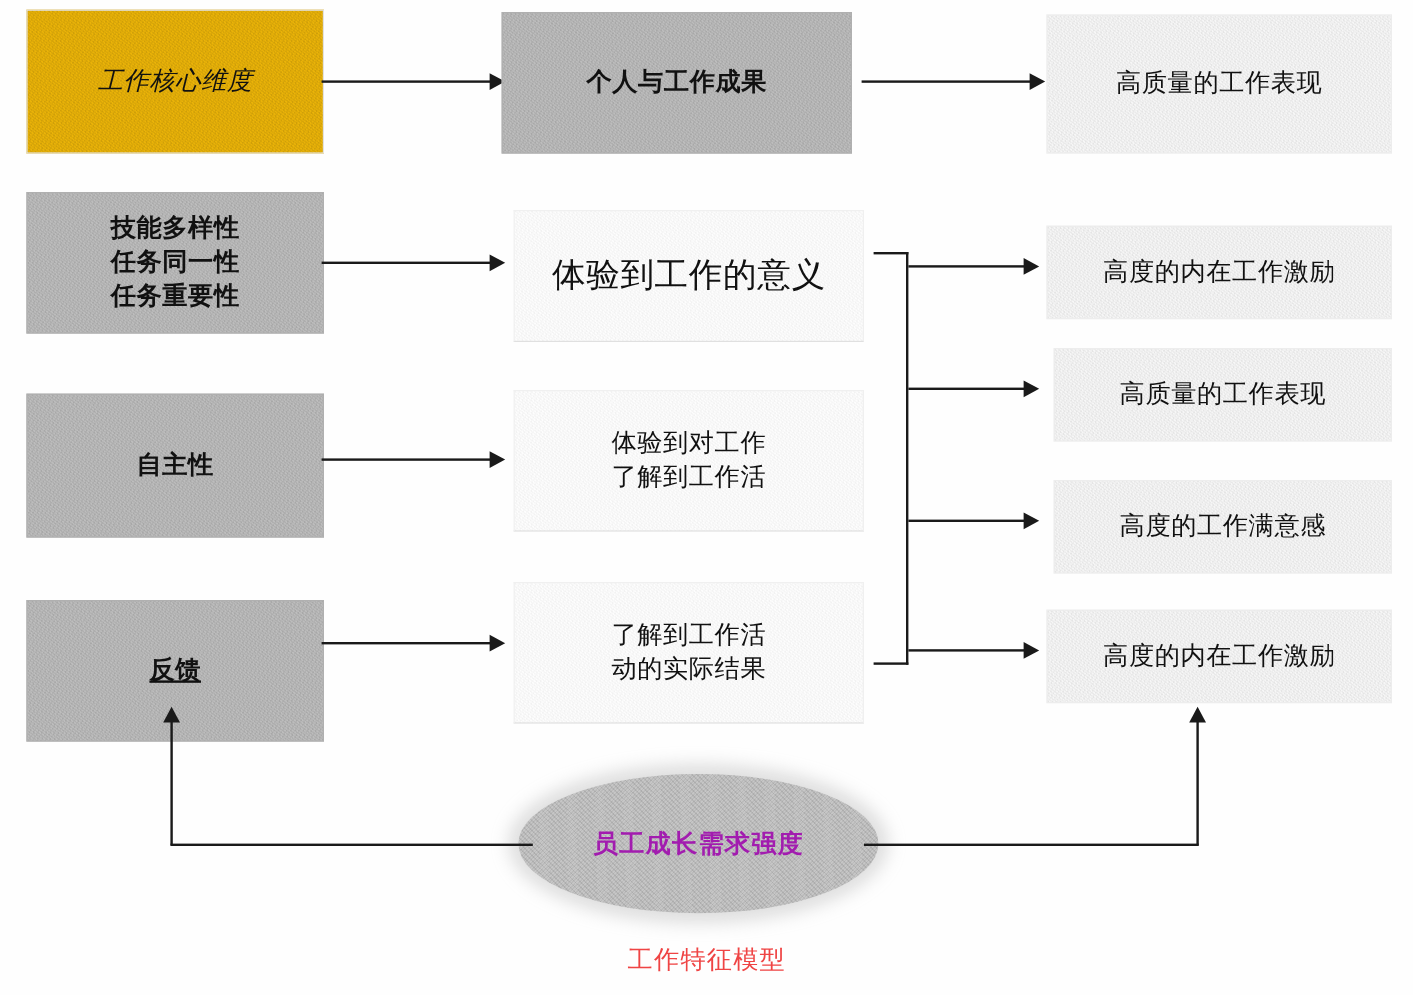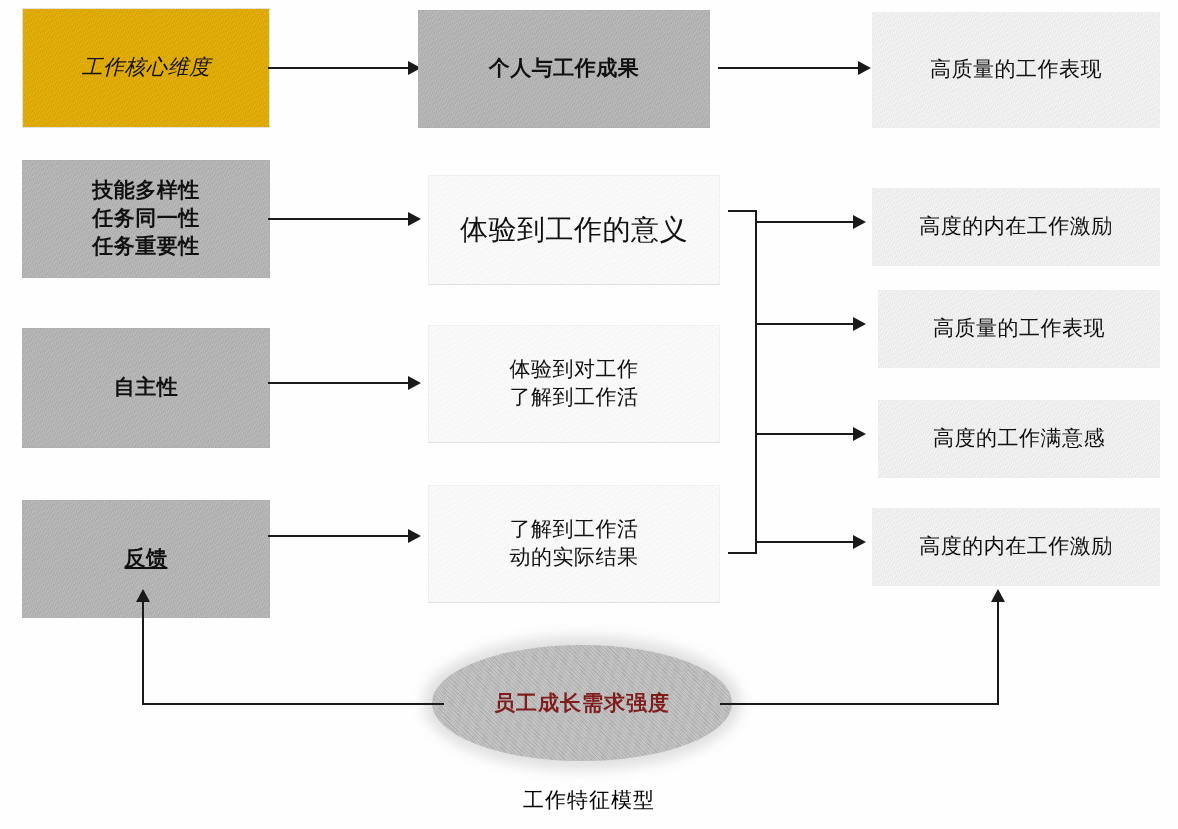--- a/index.html
+++ b/index.html
@@ -100,40 +100,40 @@
 
   
   .ellipse {
     position: absolute;
     border-radius: 50%;
     background: #c6c6c6;
     display: flex;
     align-items: center;
     justify-content: center;
     text-align: center;
-    color: #7f1d1d;
+    color: #a21caf;
     letter-spacing: 1px;
     box-shadow: 0 0 14px 8px rgba(210,210,210,0.75);
   }
   .ellipse::before {
     content: "";
     position: absolute;
     inset: 0;
     border-radius: 50%;
     background-image:
       repeating-linear-gradient(44deg, rgba(0,0,0,0.07) 0px, rgba(0,0,0,0.07) 1px, rgba(255,255,255,0.07) 1px, rgba(255,255,255,0.07) 3px),
       repeating-linear-gradient(133deg, rgba(0,0,0,0.06) 0px, rgba(0,0,0,0.06) 1px, rgba(255,255,255,0.06) 1px, rgba(255,255,255,0.06) 2px);
     mix-blend-mode: multiply;
   }
   .ellipse > .txt { position: relative; z-index: 2; }
 
   .caption {
     position: absolute;
     text-align: center;
-    color: #000000;
+    color: #ef4444;
     letter-spacing: 1px;
   }
 </style>
 </head>
 <body>
 
 <div id="canvas">
 
   <div class="box fill-light" style="left:22px; top:8px; width:248px; height:120px; font-size:21px;">
     <span class="txt">工作核心维度</span>

